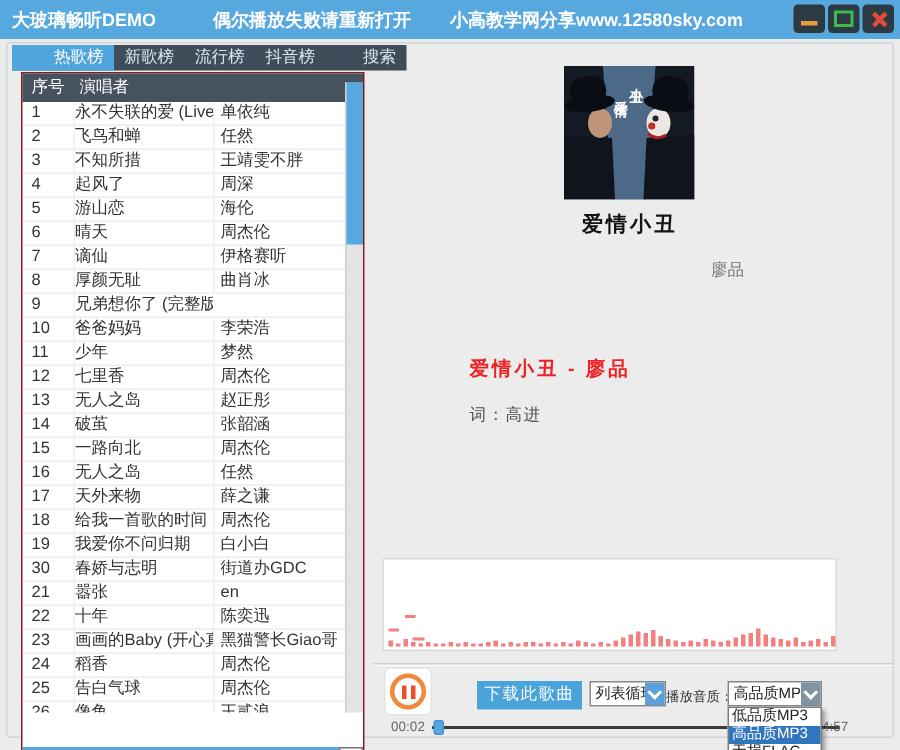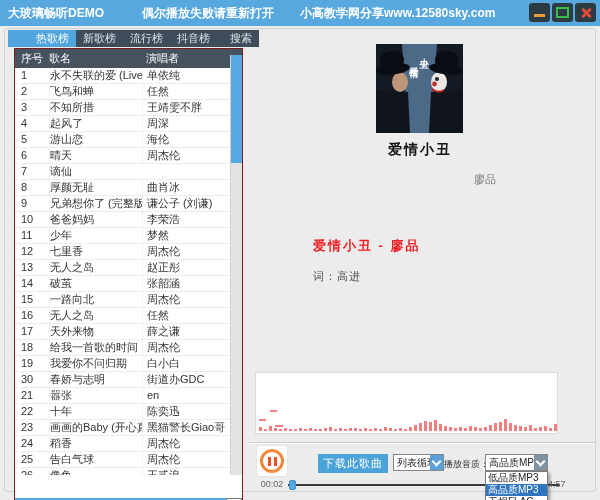--- a/index.html
+++ b/index.html
@@ -15,21 +15,21 @@
   .glyph-max{width:9px;height:7px;border:2px solid var(--max_glyph);}
   .glyph-close{position:relative;width:12px;height:12px;}
   .glyph-close::before,.glyph-close::after{content:'';position:absolute;left:5px;top:0;width:3px;height:12px;background:var(--close_glyph);border-radius:1px;}
   .glyph-close::before{transform:rotate(45deg);} .glyph-close::after{transform:rotate(-45deg);}
   
   .frame{position:absolute;left:4px;top:28px;width:590px;height:462px;border:1px solid #cfd4d8;border-radius:3px;}
   
   .tabbar{position:absolute;left:8px;top:30px;height:17px;background:var(--tab_bar);display:inline-flex;}
   .tab{padding:0 7px;line-height:17px;font-size:11px;color:#dde5ec;cursor:pointer;white-space:nowrap;}
   .tab.active{background:var(--tab_active);color:#fff;padding-left:28px;}
-  .tab:last-child{margin-left:6px;}
+  .tab:last-child{margin-left:18px;}
   
   .songtable{position:absolute;left:14px;top:48px;width:229px;height:462px;background:#fff;border:1px solid #7f1d1d;box-sizing:border-box;}
   .thead{position:absolute;left:0;top:0;width:100%;height:19px;background:var(--table_header);color:#fff;font-size:11px;line-height:19px;display:flex;}
   .tbody{position:absolute;left:0;top:19px;width:217px;height:407px;overflow:hidden;}
   .trow{height:15px;line-height:15px;font-size:11px;color:#333;border-bottom:1px solid #ececec;display:flex;cursor:pointer;}
   .c{white-space:nowrap;overflow:hidden;box-sizing:border-box;}
   .c0{width:34px;padding-left:6px;}
   .c1{width:93px;}
   .c2{width:86px;padding-left:4px;}
   .trow .c1,.trow .c2{border-left:1px solid #f0f0f0;}
@@ -96,21 +96,20 @@
     <div class="tab active">热歌榜</div>
     <div class="tab">新歌榜</div>
     <div class="tab">流行榜</div>
     <div class="tab">抖音榜</div>
     <div class="tab">搜索</div>
   </div>
 
 <div class="songtable">
   <div class="thead" id="thead">
       <span class="c c0">序号</span>
-      <span class="c c1">歌名</span>
       <span class="c c2">演唱者</span>
     </div>
   <div class="tbody" id="tbody">
       <div class="trow">
         <span class="c c0">1</span>
         <span class="c c1">永不失联的爱 (Live)</span>
         <span class="c c2">单依纯</span>
       </div>
       <div class="trow">
         <span class="c c0">2</span>
@@ -133,30 +132,30 @@
         <span class="c c2">海伦</span>
       </div>
       <div class="trow">
         <span class="c c0">6</span>
         <span class="c c1">晴天</span>
         <span class="c c2">周杰伦</span>
       </div>
       <div class="trow">
         <span class="c c0">7</span>
         <span class="c c1">谪仙</span>
+        <span class="c c2">伊格赛听</span>
       </div>
       <div class="trow">
         <span class="c c0">8</span>
         <span class="c c1">厚颜无耻</span>
         <span class="c c2">曲肖冰</span>
       </div>
       <div class="trow">
         <span class="c c0">9</span>
         <span class="c c1">兄弟想你了 (完整版...</span>
-        <span class="c c2">谦公子 (刘谦)</span>
       </div>
       <div class="trow">
         <span class="c c0">10</span>
         <span class="c c1">爸爸妈妈</span>
         <span class="c c2">李荣浩</span>
       </div>
       <div class="trow">
         <span class="c c0">11</span>
         <span class="c c1">少年</span>
         <span class="c c2">梦然</span>

